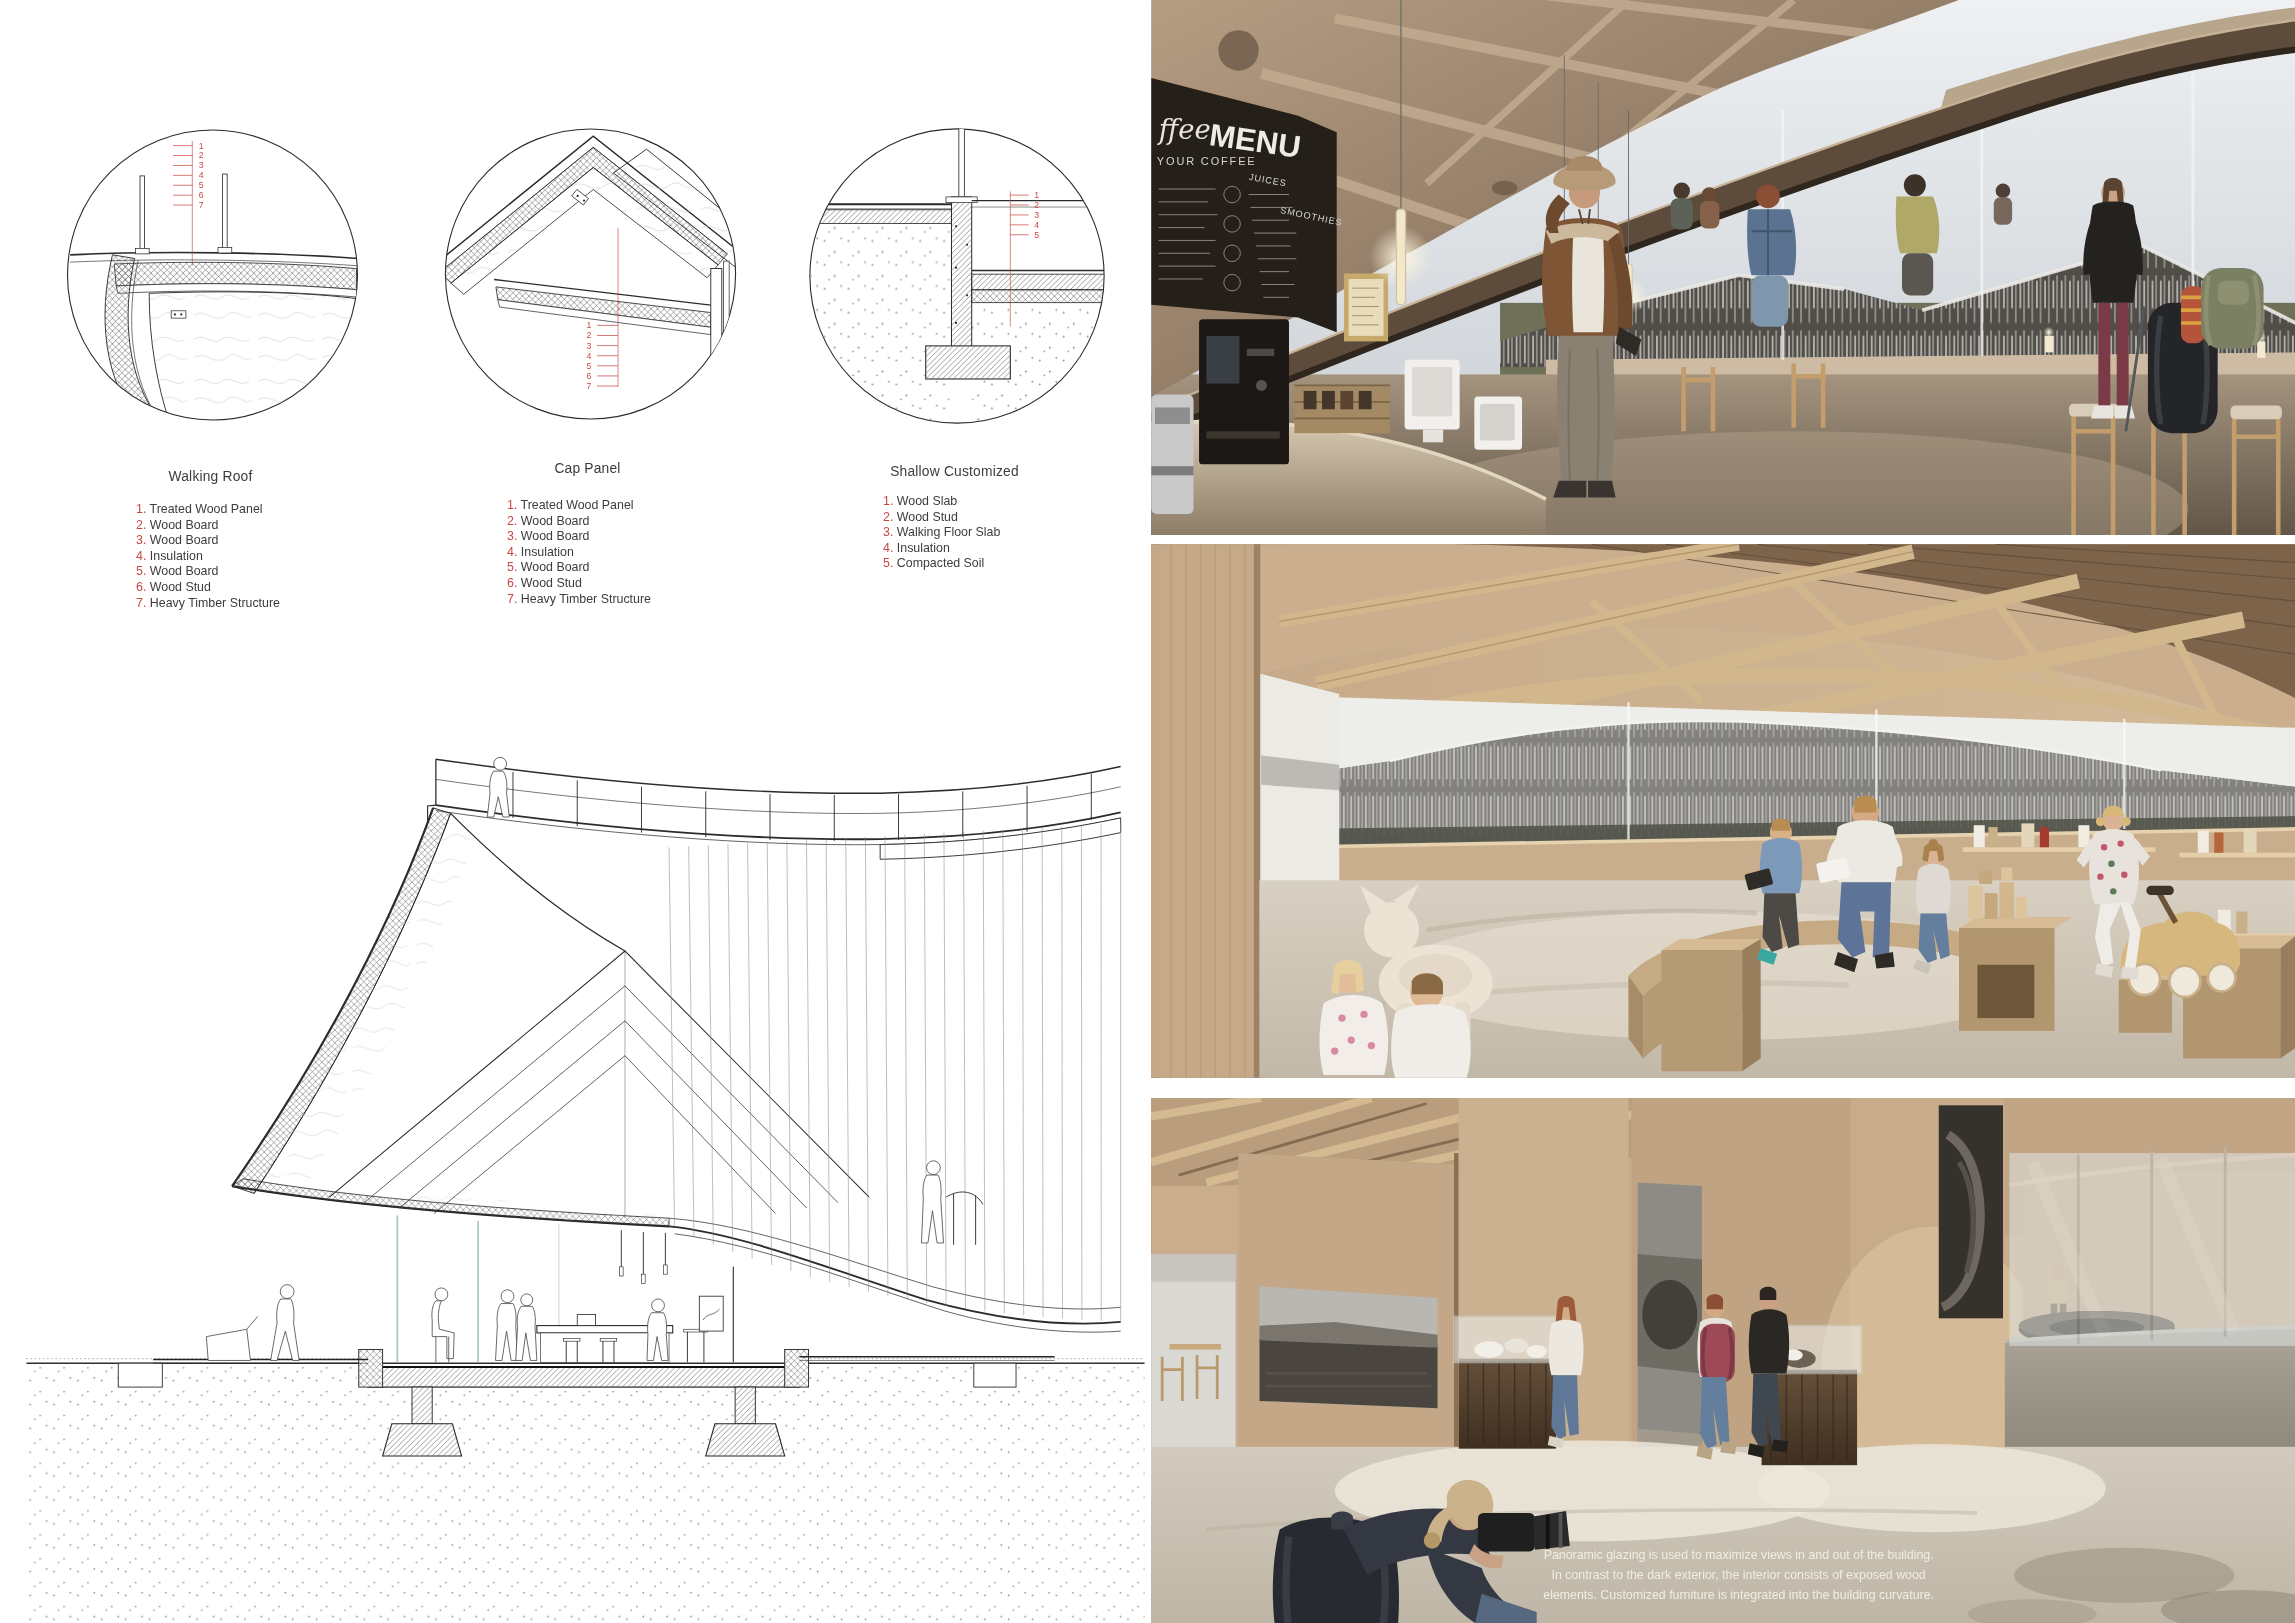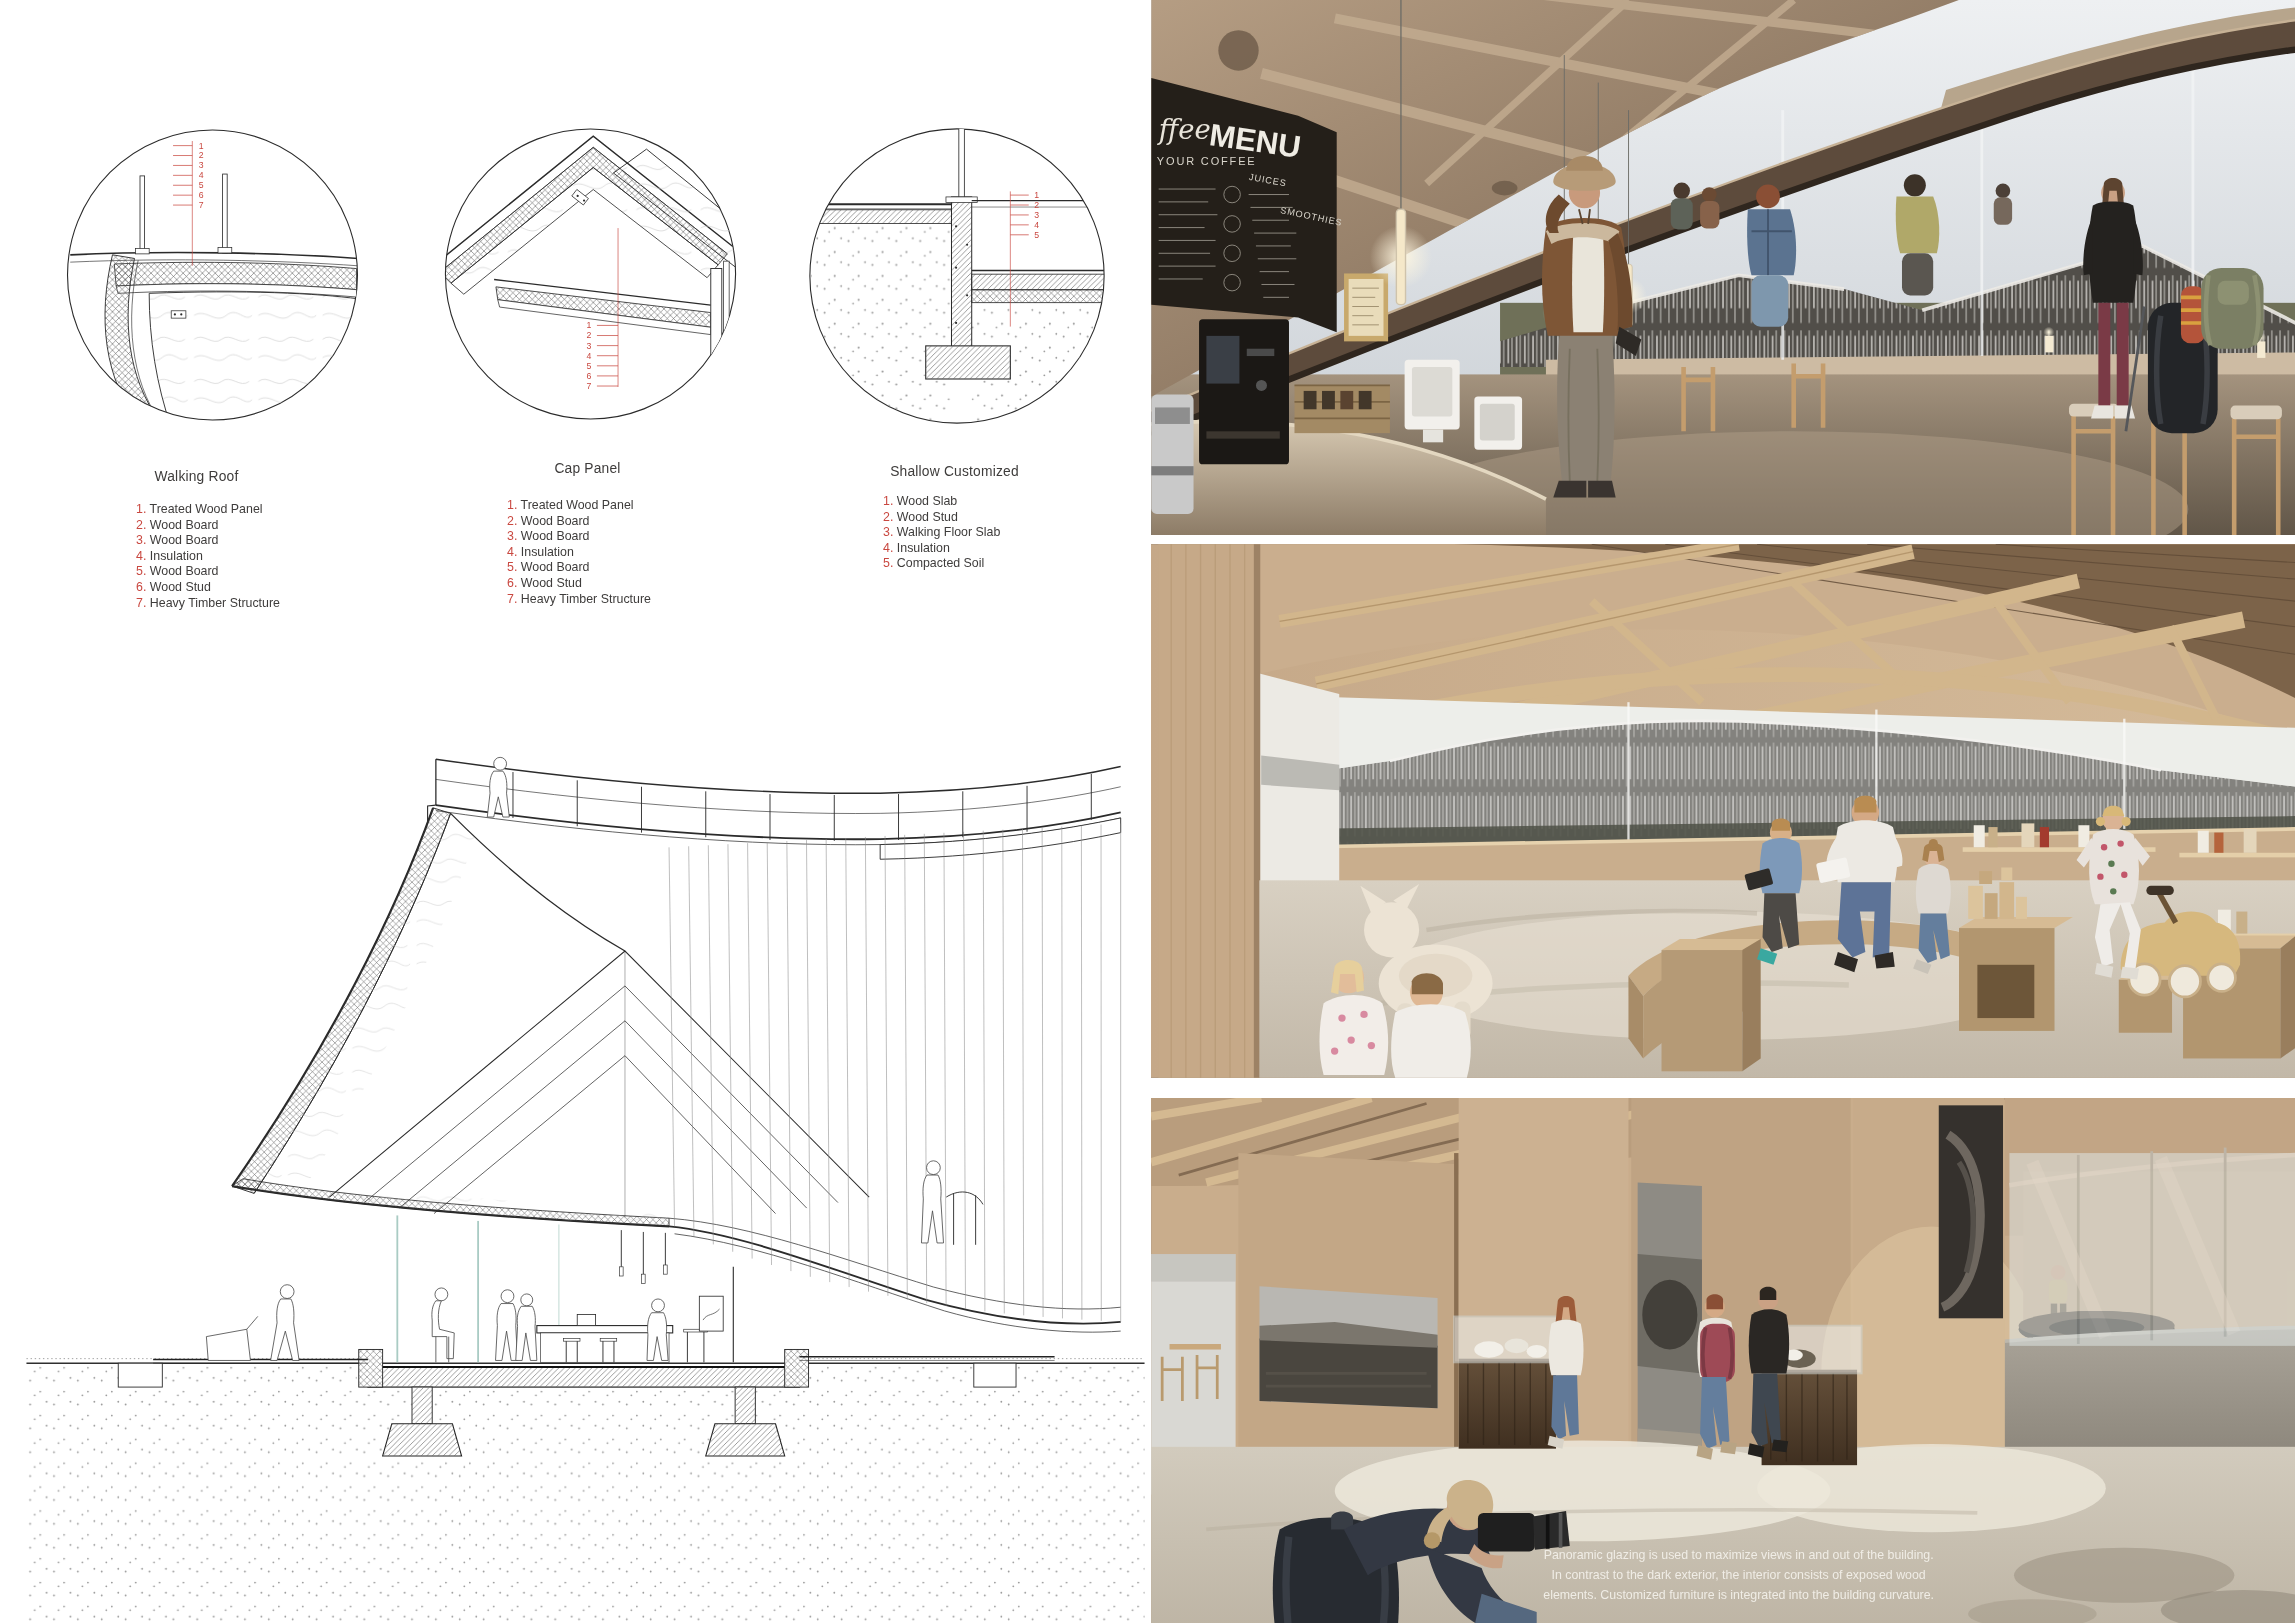--- a/index.html
+++ b/index.html
@@ -171,21 +171,21 @@
           <line x1="232" x2="252" y1="107.6" y2="107.6" stroke-width="0.8"></line>
           <text x="258" y="110.8" font-size="9.5" fill="#c94840" stroke="none" text-anchor="start" font-family="Liberation Sans, sans-serif">3</text>
           <line x1="232" x2="252" y1="118.4" y2="118.4" stroke-width="0.8"></line>
           <text x="258" y="121.60000000000001" font-size="9.5" fill="#c94840" stroke="none" text-anchor="start" font-family="Liberation Sans, sans-serif">4</text>
           <line x1="232" x2="252" y1="129.2" y2="129.2" stroke-width="0.8"></line>
           <text x="258" y="132.39999999999998" font-size="9.5" fill="#c94840" stroke="none" text-anchor="start" font-family="Liberation Sans, sans-serif">5</text>
         </g>
     </g>
   </svg>
 
-  <div class="abs detail-title" style="left:59px;top:469px;width:275px">Walking Roof</div>
+  <div class="abs detail-title" style="left:73px;top:469px;width:275px">Walking Roof</div>
   <div class="abs detail-title" style="left:450px;top:461px;width:275px">Cap Panel</div>
   <div class="abs detail-title" style="left:817px;top:464px;width:275px">Shallow Customized</div>
 
   <ol class="abs legend" style="left:136px;top:502px">
     <li>Treated Wood Panel</li>
     <li>Wood Board</li>
     <li>Wood Board</li>
     <li>Insulation</li>
     <li>Wood Board</li>
     <li>Wood Stud</li>

